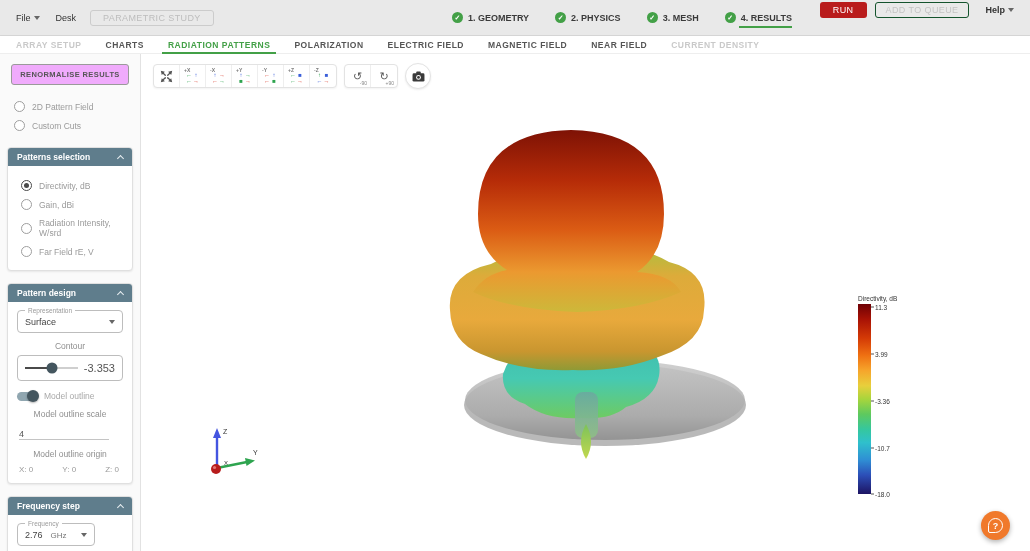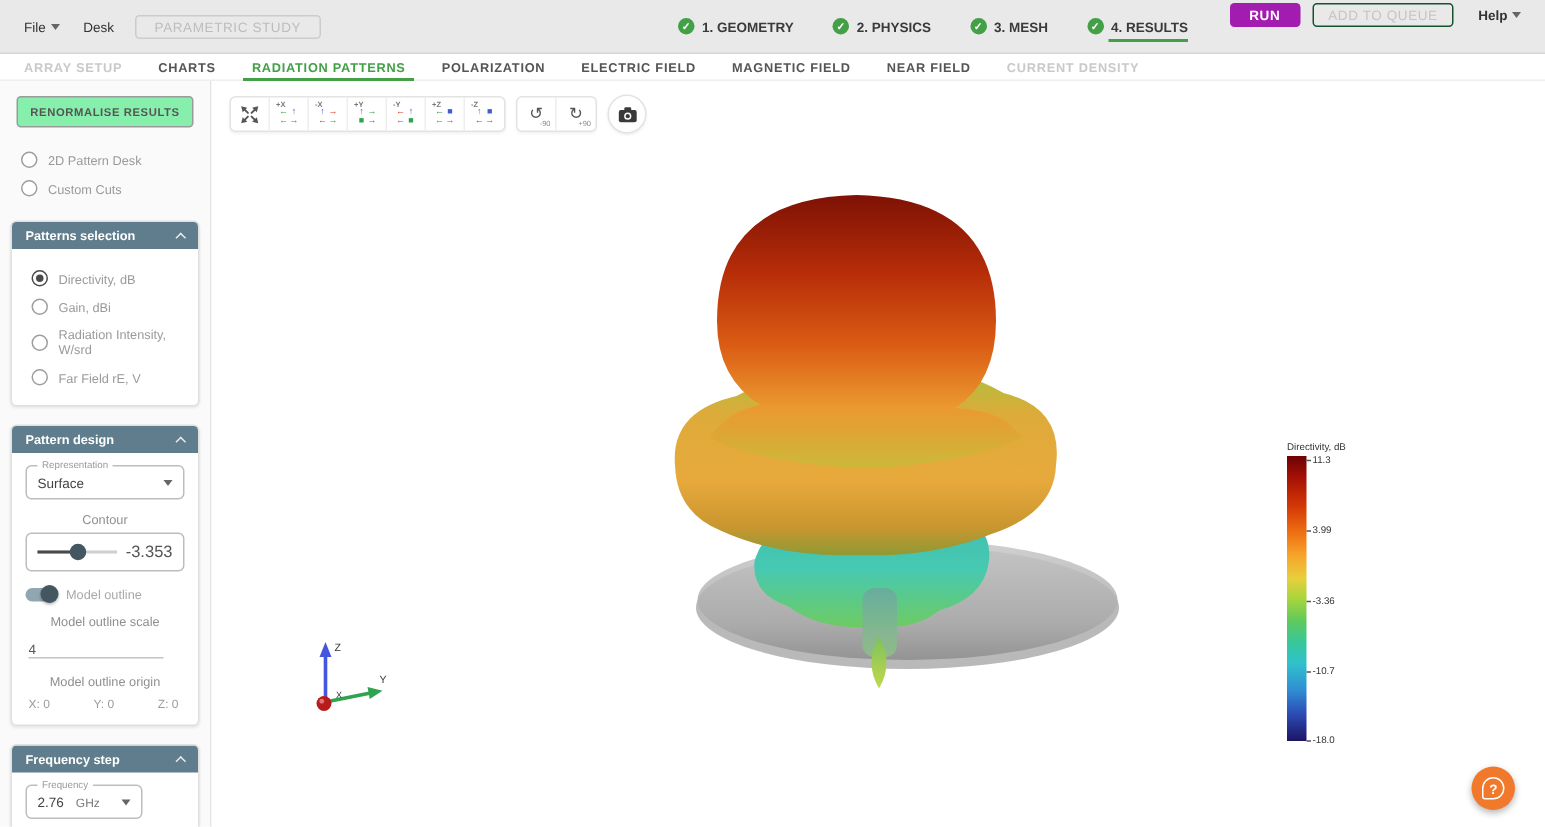--- a/index.html
+++ b/index.html
@@ -13,42 +13,42 @@
   .caret-down { display:inline-block; width:0; height:0; border-left:3px solid transparent;
     border-right:3px solid transparent; border-top:4px solid #666; }
   .btn-outline-disabled { border:1px solid #ccc; border-radius:3px; color:#bdbdbd;
     padding:2px 12px; margin-left:6px; font-size:9px; letter-spacing:.4px; background:transparent; }
   .steps { display:flex; align-items:center; margin-left:auto; margin-right:230px; gap:26px;justify-content:flex-end; }
   .step { display:flex; align-items:center; gap:5px; font-size:9px; font-weight:bold; color:#3a3a3a; position:relative; }
   .check { width:11px; height:11px; border-radius:50%; background:#43a047; color:#fff;
     font-size:7px; display:flex; align-items:center; justify-content:center; }
   .step.active:after { content:""; position:absolute; left:14px; right:0; bottom:-5px; height:2px; background:#43a047; }
   .topbar-right { display:flex; align-items:center; gap:8px; position:absolute; right:8px; top:0; height:19px; }
-  .btn-run { background:#a21caf; color:#fff; font-size:9px; font-weight:bold; border:none;
+  .btn-run { background:#b91c1c; color:#fff; font-size:9px; font-weight:normal; border:none;
     border-radius:3px; padding:3px 13px; letter-spacing:.4px; cursor:pointer; }
   .btn-queue { border:1px solid #14532d; background:transparent; color:#c4c4c4; font-size:9px;
     border-radius:3px; padding:2px 10px; letter-spacing:.4px; }
 
   
   .tabbar { height:18px; background:#fff; border-bottom:1px solid #eee; display:flex;
     align-items:center; padding:0 6px; gap:4px; box-shadow:0 1px 2px rgba(0,0,0,.06); }
   .tab { font-size:8.5px; letter-spacing:.5px; color:#555; padding:0 10px; height:18px;
     display:flex; align-items:center; cursor:pointer; position:relative; font-weight:bold; }
   .tab.disabled { color:#c9c9c9; }
   .tab.active { color:#43a047; }
   .tab.active:after { content:""; position:absolute; left:4px; right:4px; bottom:0; height:2px; background:#43a047; }
 
   
   .main { display:flex; height:501px; }
   .sidebar { width:141px; background:#fafafa; border-right:1px solid #e2e2e2;
     padding-top:10px; overflow:hidden; }
   .canvas { flex:1; position:relative; background:#fff; }
 
   
-  .btn-renorm { display:block; margin:0 auto 12px auto; background:#86efac; border:1px solid #9a9a9a;
+  .btn-renorm { display:block; margin:0 auto 12px auto; background:#f0abfc; border:1px solid #9a9a9a;
     border-radius:3px; color:#555; font-size:7.5px; font-weight:bold; letter-spacing:.4px;
     padding:5px 8px; cursor:pointer; }
   .radio-row { display:flex; align-items:center; gap:7px; padding:4px 0 4px 14px; cursor:pointer; }
   .radio { width:11px; height:11px; border-radius:50%; border:1.5px solid #9e9e9e; flex:none;
     display:flex; align-items:center; justify-content:center; background:#fff; }
   .radio.sel { border-color:#4a4a4a; }
   .radio.sel:after { content:""; width:5px; height:5px; border-radius:50%; background:#4a4a4a; }
   .radio-label { font-size:8.5px; color:#9a9a9a; }
 
   .panel { background:#fff; border:1px solid #e0e0e0; border-radius:4px; margin:12px 7px 0 7px;
@@ -188,21 +188,21 @@
   <div class="tab disabled">CURRENT DENSITY</div>
 </nav>
 
 <div class="main">
 
   <aside class="sidebar">
     <button class="btn-renorm">RENORMALISE RESULTS</button>
 
     <div class="radio-row">
       <span class="radio"></span>
-      <span class="radio-label">2D Pattern Desk</span>
+      <span class="radio-label">2D Pattern Field</span>
     </div>
     <div class="radio-row">
       <span class="radio"></span>
       <span class="radio-label">Custom Cuts</span>
     </div>
 
     <section class="panel">
       <div class="panel-h">
         <span>Patterns selection</span>
         <span class="chev-up"></span>

